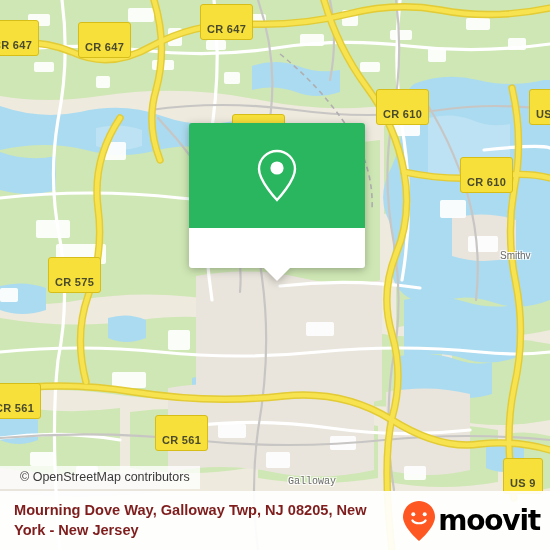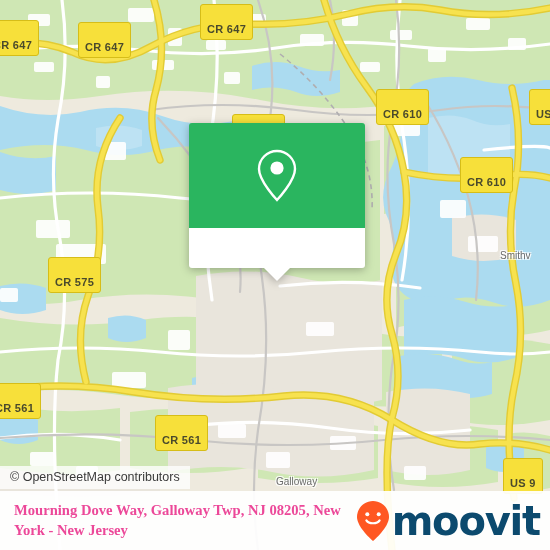--- a/index.html
+++ b/index.html
@@ -103,56 +103,56 @@
   }
 
   
   #osm-attribution {
     position: absolute;
     left: 0;
     top: 466px;
     background: rgba(255,255,255,.78);
     color: #3b3b3b;
     font-size: 12.5px;
-    padding: 4px 10px 5px 10px;
+    padding: 4px 10px 5px 20px;
     font-family: "Liberation Sans", sans-serif;
     white-space: nowrap;
   }
 
   
   #footer {
     position: absolute;
     left: 0;
     top: 491px;
     width: 550px;
     height: 59px;
     background: rgba(255,255,255,.93);
     display: flex;
     align-items: center;
     box-sizing: border-box;
     padding: 0 10px 0 14px;
   }
   #footer-address {
     flex: 1 1 auto;
-    color: #ec4899;
+    color: #7f1d1d;
     font-size: 14.6px;
     line-height: 1.35;
     font-weight: bold;
-    font-family: Liberation Serif, serif;
+    font-family: Liberation Sans, sans-serif;
     padding-right: 6px;
   }
   #moovit-logo {
     flex: 0 0 auto;
     display: flex;
     align-items: center;
     gap: 2px;
   }
   #moovit-wordmark {
-    color: #0c4a6e;
-    font-size: 40px;
+    color: #000000;
+    font-size: 28px;
     font-weight: bold;
     letter-spacing: -1.2px;
     font-family: "DejaVu Sans", sans-serif;
     line-height: 1;
   }
 </style>
 </head>
 <body>
 
 <div id="app">
@@ -329,21 +329,21 @@
     <div class="shield" style="left:376px; top:89px;">CR 610</div>
     <div class="shield" style="left:529px; top:89px;">US 9</div>
     <div class="shield" style="left:460px; top:157px;">CR 610</div>
     <div class="shield" style="left:232px; top:114px;">CR 575</div>
     <div class="shield" style="left:48px;  top:257px;">CR 575</div>
     <div class="shield" style="left:-12px; top:383px;">CR 561</div>
     <div class="shield" style="left:155px; top:415px;">CR 561</div>
     <div class="shield" style="left:503px; top:458px;">US 9</div>
 
     <div class="place-label" style="left:500px; top:250px;">Smithv</div>
-    <div class="place-label" style="left:276px; top:476px;">Galloway</div>
+    <div class="place-label" style="left:288px; top:476px;font-family:Liberation Mono, monospace;">Galloway</div>
 
     <div id="popup">
       <div id="popup-top">
         <svg width="46" height="56" viewBox="0 0 46 56">
           <path d="M23 3 C13 3 5 11 5 21 C5 33 23 52 23 52 C23 52 41 33 41 21 C41 11 33 3 23 3 Z" fill="none" stroke="#ffffff" stroke-width="2.4"></path>
           <circle cx="23" cy="20" r="6.6" fill="#ffffff"></circle>
         </svg>
       </div>
       <div id="popup-bottom">
         <div id="popup-tail"></div>

